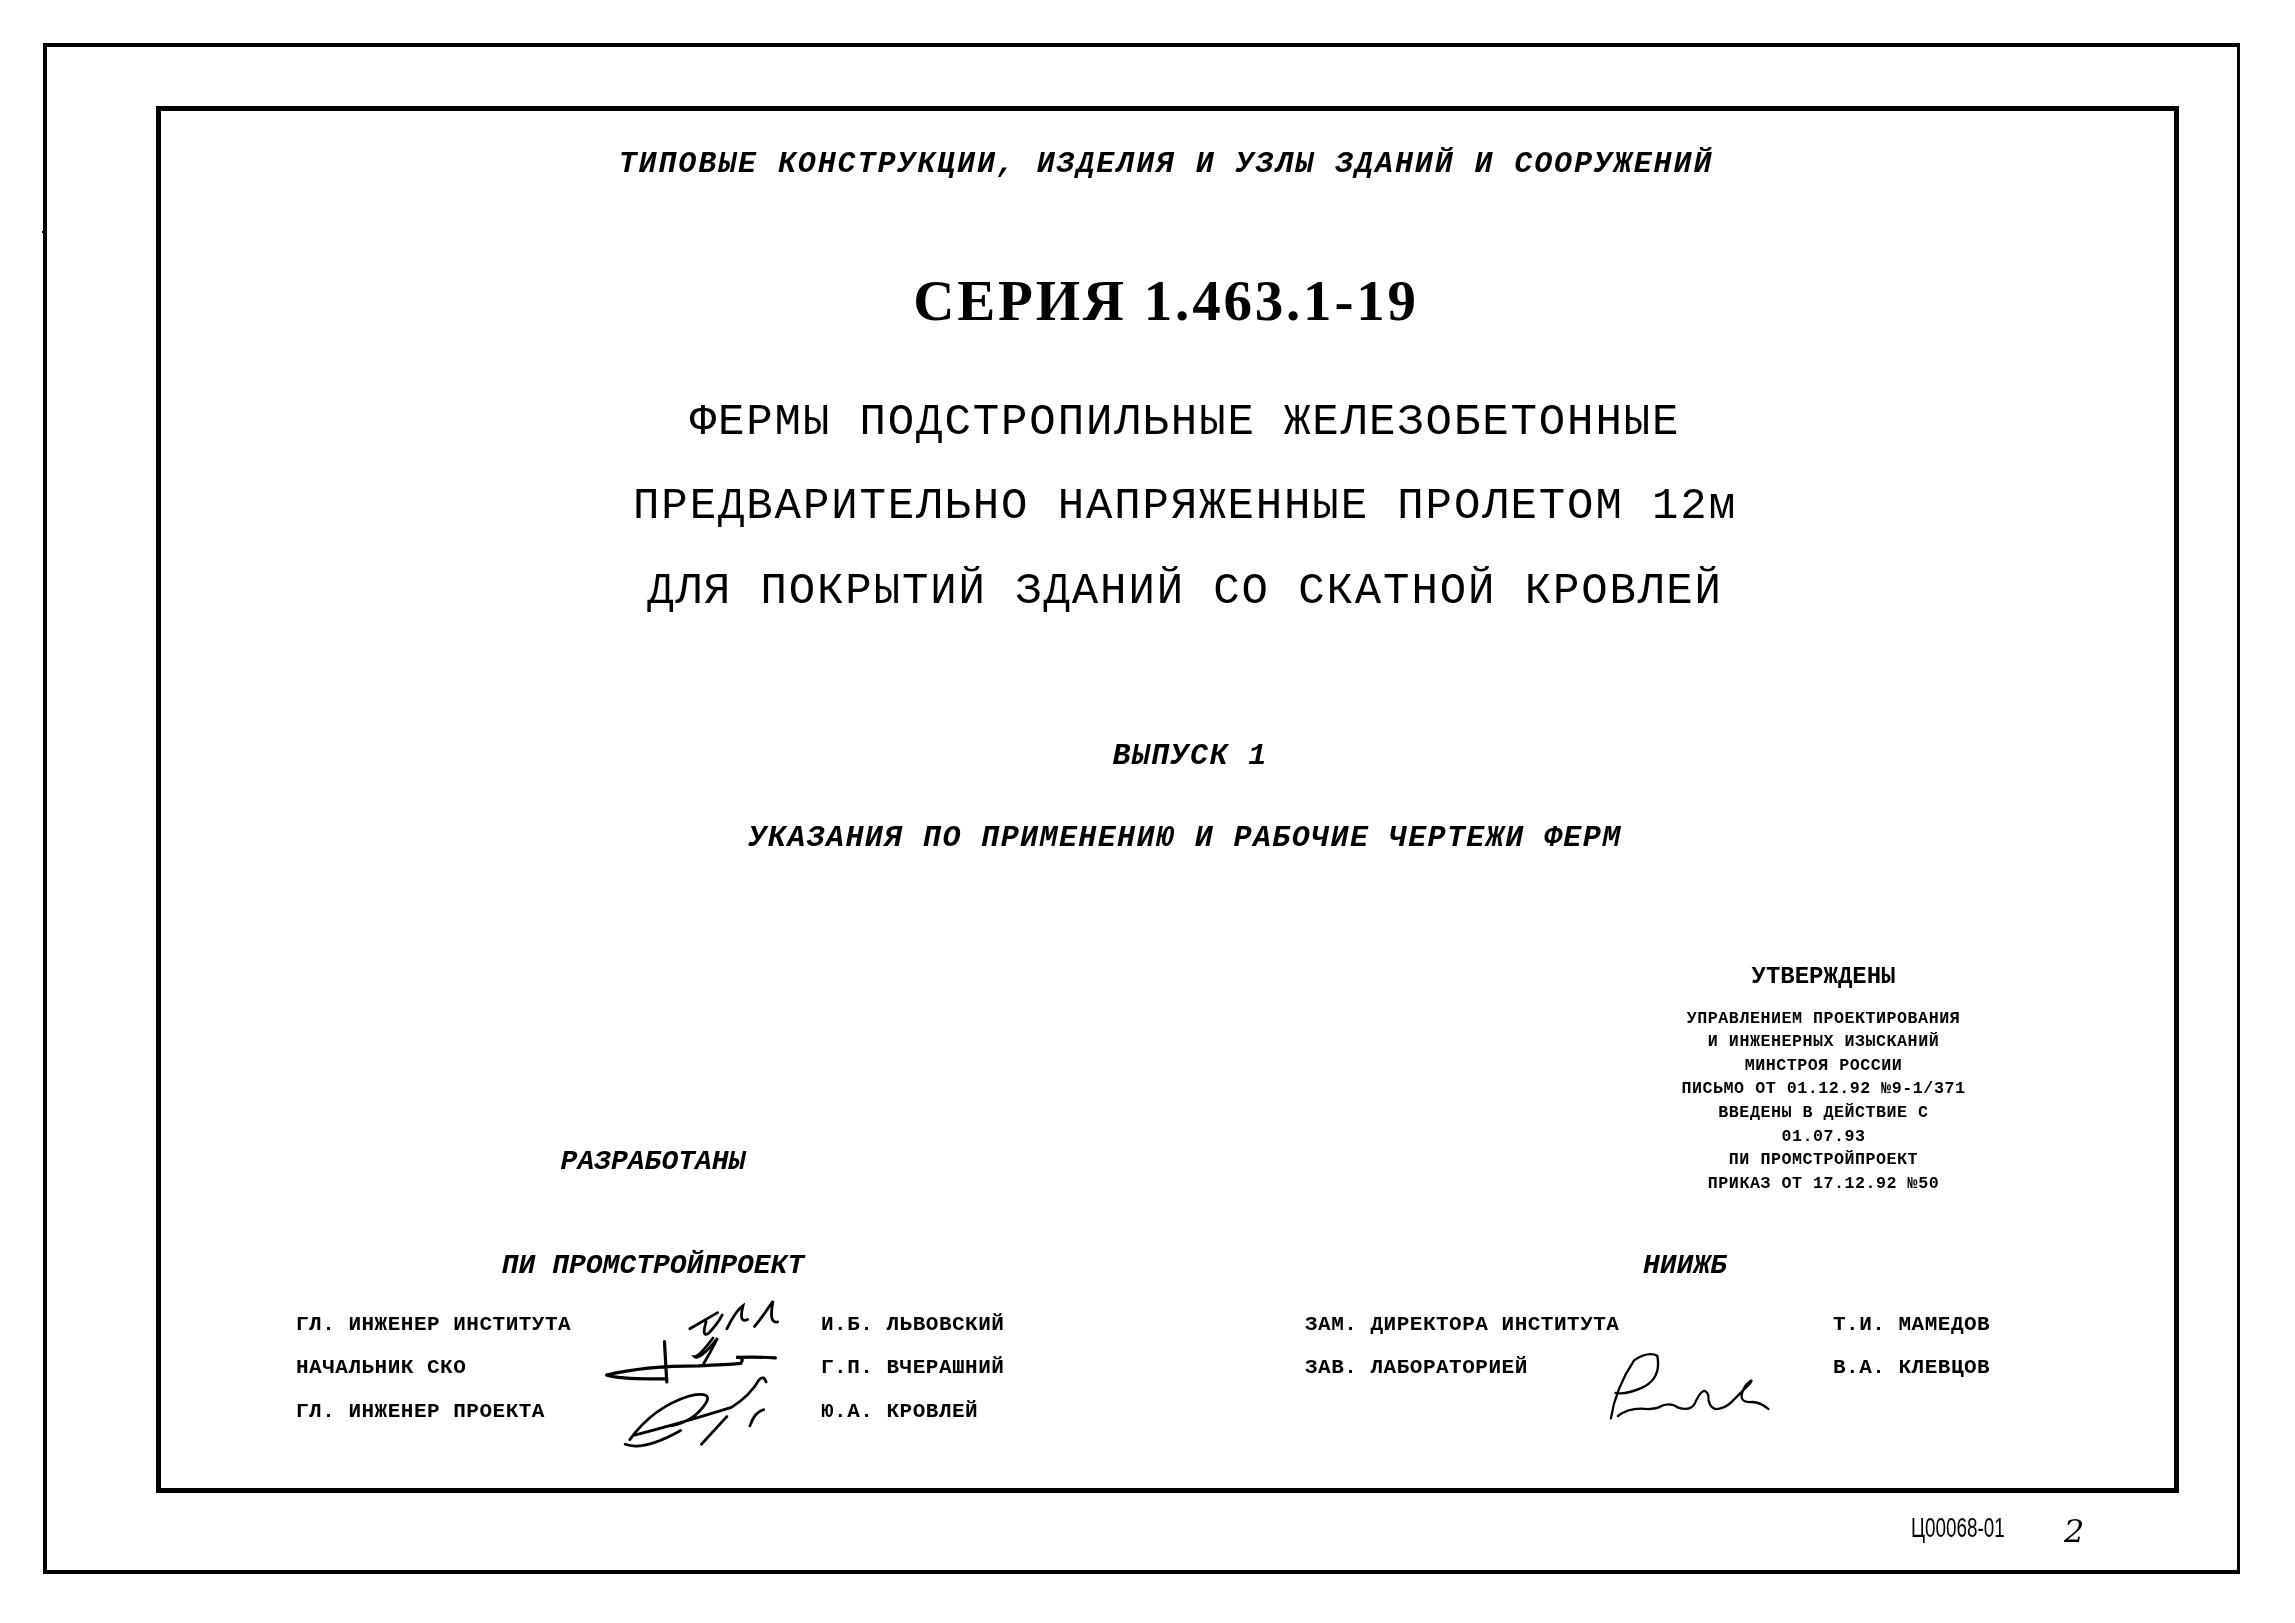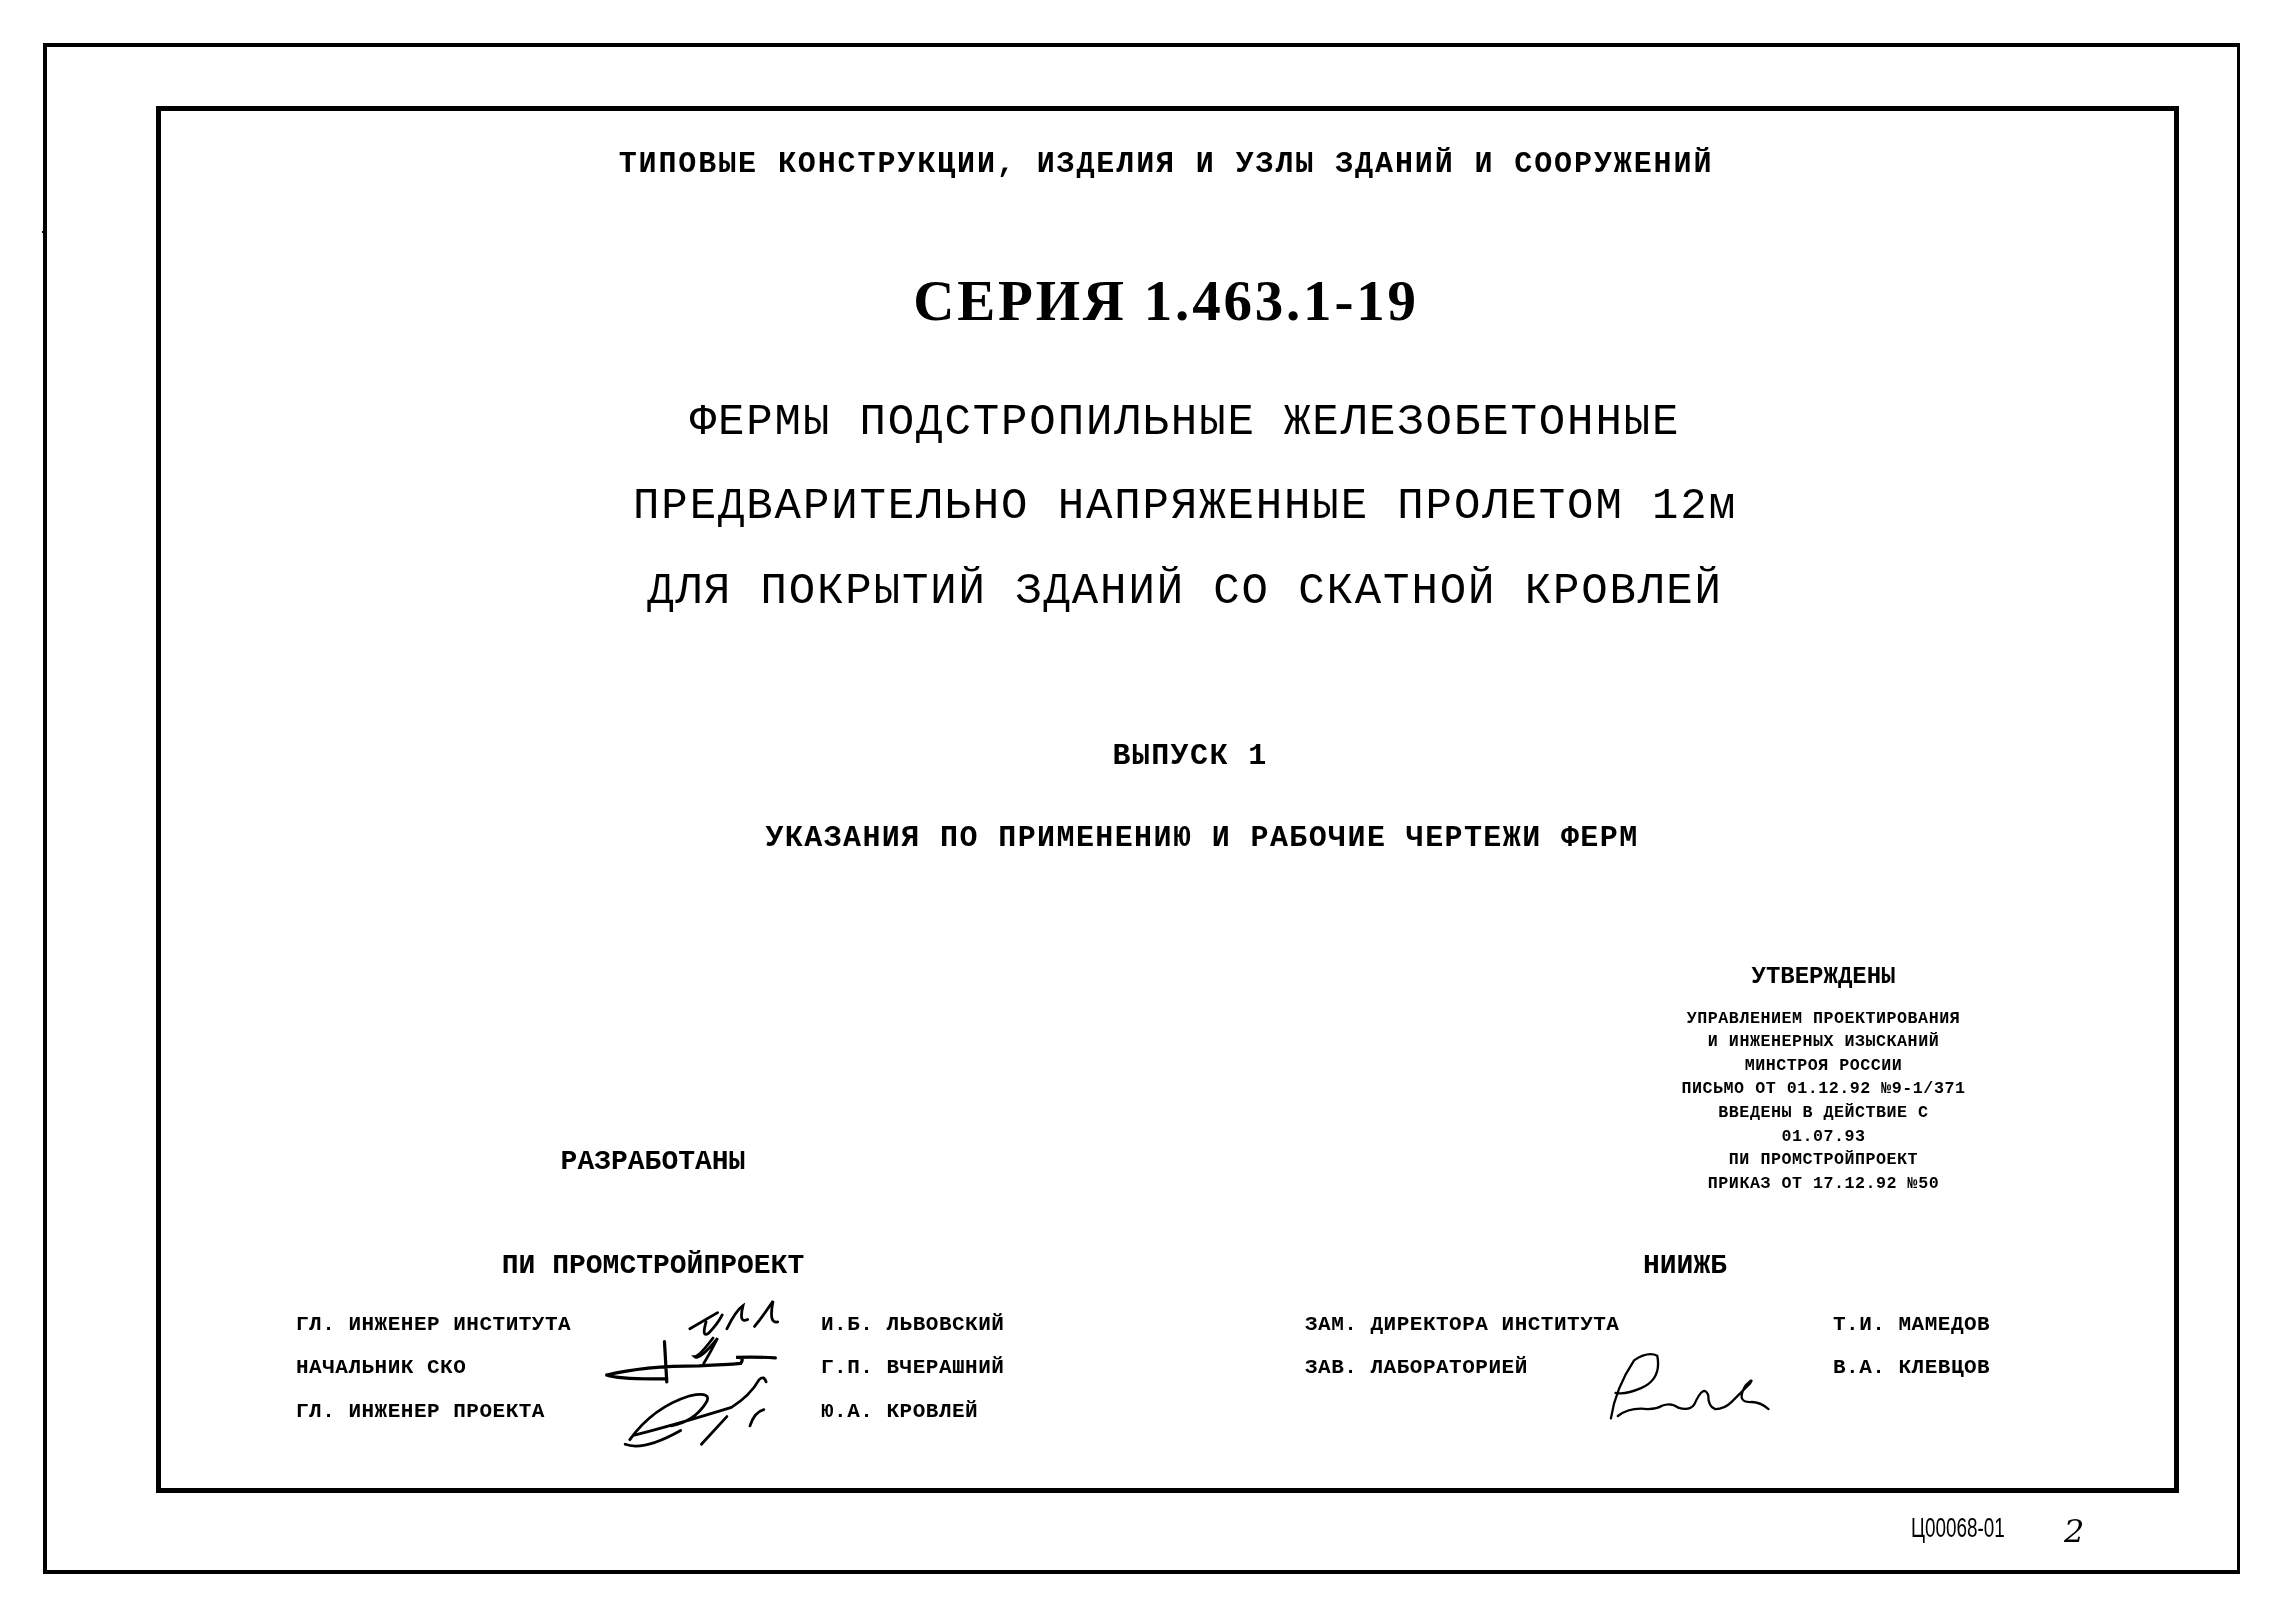--- a/index.html
+++ b/index.html
@@ -5,27 +5,27 @@
   html, body { margin:0; padding:0; background:#ffffff; }
   body { width:2295px; height:1624px; position:relative; overflow:hidden;
          font-family:"Liberation Mono","DejaVu Sans Mono",monospace; color:#000; }
   .frame-outer { position:absolute; left:43px; top:43px; width:2197px; height:1531px;
                  border:4.2px solid #000; box-sizing:border-box; border-right-width:3.7px; }
   .frame-inner { position:absolute; left:156px; top:106px; width:2023px; height:1387px;
                  border:5.1px solid #000; box-sizing:border-box; }
   .tick { position:absolute; left:42px; top:231px; width:4.6px; height:2.3px; background:#000; }
   .abs { position:absolute; white-space:nowrap; }
   .center { text-align:center; transform:translateX(-50%); }
-  .bold { font-weight:bold; }
+  .bold { font-weight:bold;font-style:italic; }
   .serif { font-family:"Liberation Serif","DejaVu Serif",serif; }
   .t-header { left:1166px; top:147px; font-size:30px; letter-spacing:1.9px; }
   .t-series { left:1166px; top:268px; font-size:57px; font-weight:bold; letter-spacing:2.8px; }
   .t-title  { left:1185px; font-size:44px; letter-spacing:1.9px; }
   .t-issue  { left:1190px; top:739px; font-size:30px; letter-spacing:1.4px; }
-  .t-sub    { left:1185px; top:821px; font-size:30px; letter-spacing:1.4px;margin-left:17px; }
+  .t-sub    { left:1185px; top:821px; font-size:30px; letter-spacing:1.4px; }
   .approved-block { position:absolute; left:1680px; top:963px; width:287px; text-align:center; }
   .approved-block .hdr { font-size:24px; font-weight:bold; margin-bottom:16.7px; }
   .approved-block .ln { font-size:16.7px; font-weight:bold; line-height:23.6px; letter-spacing:0.5px; }
   .dev-hdr { left:653px; top:1146px; font-size:28px; }
   .dev-org { left:653px; top:1250px; font-size:28px; }
   .niizhb  { left:1685px; top:1250px; font-size:28px; }
   .sig-row { position:absolute; font-size:21px; font-weight:bold; letter-spacing:0.5px; }
   .sig { position:absolute; }
   .doc-code { position:absolute; left:1911px; top:1513px; font-size:27px;
               font-family:"Liberation Sans Narrow","Liberation Sans",sans-serif; transform:scaleX(0.7); transform-origin:left; }

